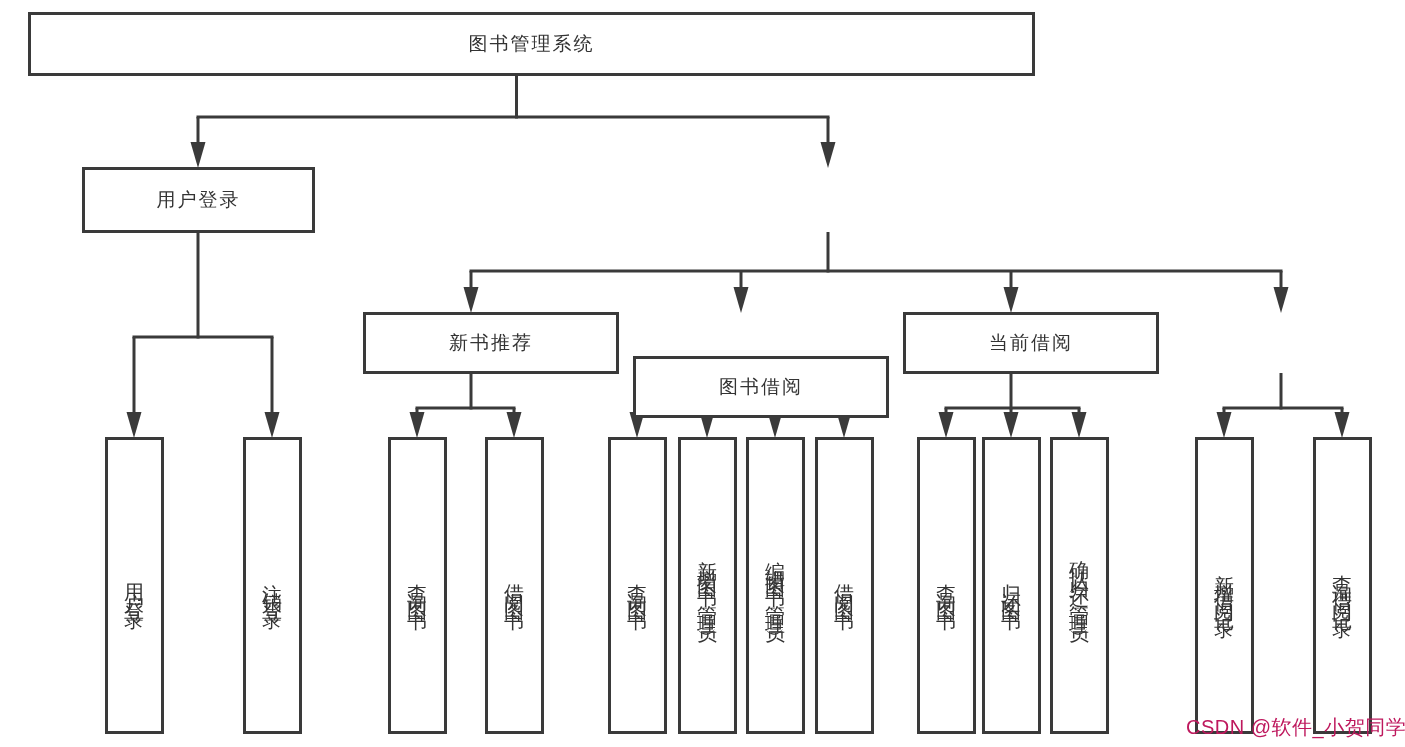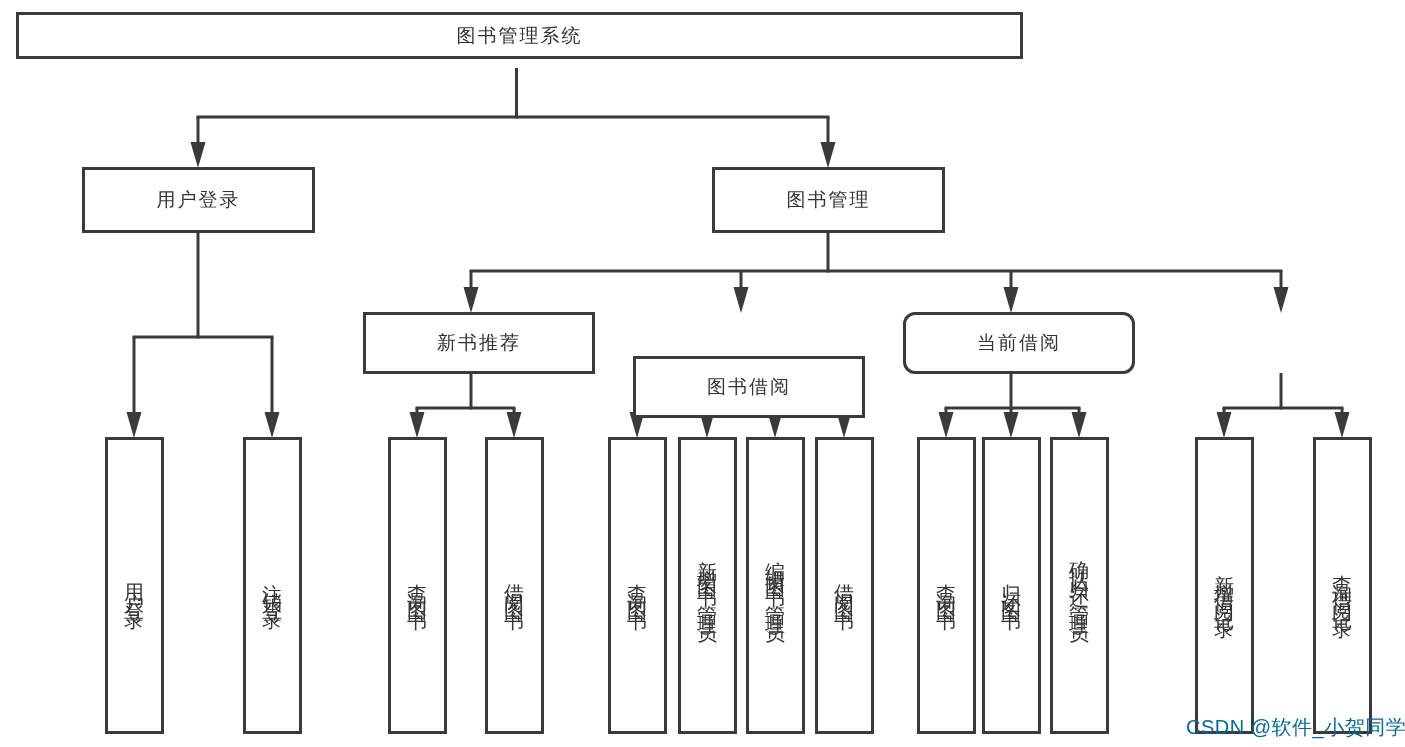--- a/index.html
+++ b/index.html
@@ -20,37 +20,37 @@
     align-items:center;
     justify-content:center;
     color:#333333;
   }
   .hlabel{
     font-size:19px;
     letter-spacing:2px;
     color:#333333;
     white-space:nowrap;
   }
-  .root-box{left:16px;top:12px;width:1007px;height:47px;}
+  .root-box{left:28px;top:12px;width:1007px;height:64px;}
   .l2-box{top:167px;width:233px;height:66px;}
-  .l3-box{top:312px;width:232px;height:62px;}
+  .l3-box{top:312px;width:256px;height:62px;}
   .leaf-box{top:437px;width:59px;height:297px;}
   .vlabel{
     writing-mode:vertical-rl;
     text-orientation:mixed;
     font-size:20px;
     letter-spacing:9px;
     color:#333333;
     line-height:1;
   }
   .watermark{
     position:absolute;
     left:1186px;top:714px;
     font-size:20px;
-    color:#0369a1;
+    color:#be185d;
     letter-spacing:0.5px;
     white-space:nowrap;
     z-index:10;
   }
   line{stroke:#3a3a3a;stroke-width:3;}
   polygon{fill:#3a3a3a;}
 </style>
 </head>
 <body>
 
@@ -132,31 +132,28 @@
     </g>
   </svg>
 
   <div class="node root-box">
     <span class="hlabel">图书管理系统</span>
   </div>
 
   <div class="node l2-box" style="left:82px;">
     <span class="hlabel">用户登录</span>
   </div>
-  <div class="node l2-box" style="left:712px;">
-    <span class="hlabel">图书管理</span>
-  </div>
 
   <div class="node l3-box" style="left:363px;">
     <span class="hlabel">新书推荐</span>
   </div>
   <div class="node l3-box" style="left:633px;margin-top:44px;">
     <span class="hlabel">图书借阅</span>
   </div>
-  <div class="node l3-box" style="left:903px;border-radius:12px;">
+  <div class="node l3-box" style="left:903px;">
     <span class="hlabel">当前借阅</span>
   </div>
 
   <div class="node leaf-box" style="left:105px;">
     <span class="vlabel">用户登录</span>
   </div>
   <div class="node leaf-box" style="left:243px;">
     <span class="vlabel">注销登录</span>
   </div>
 

